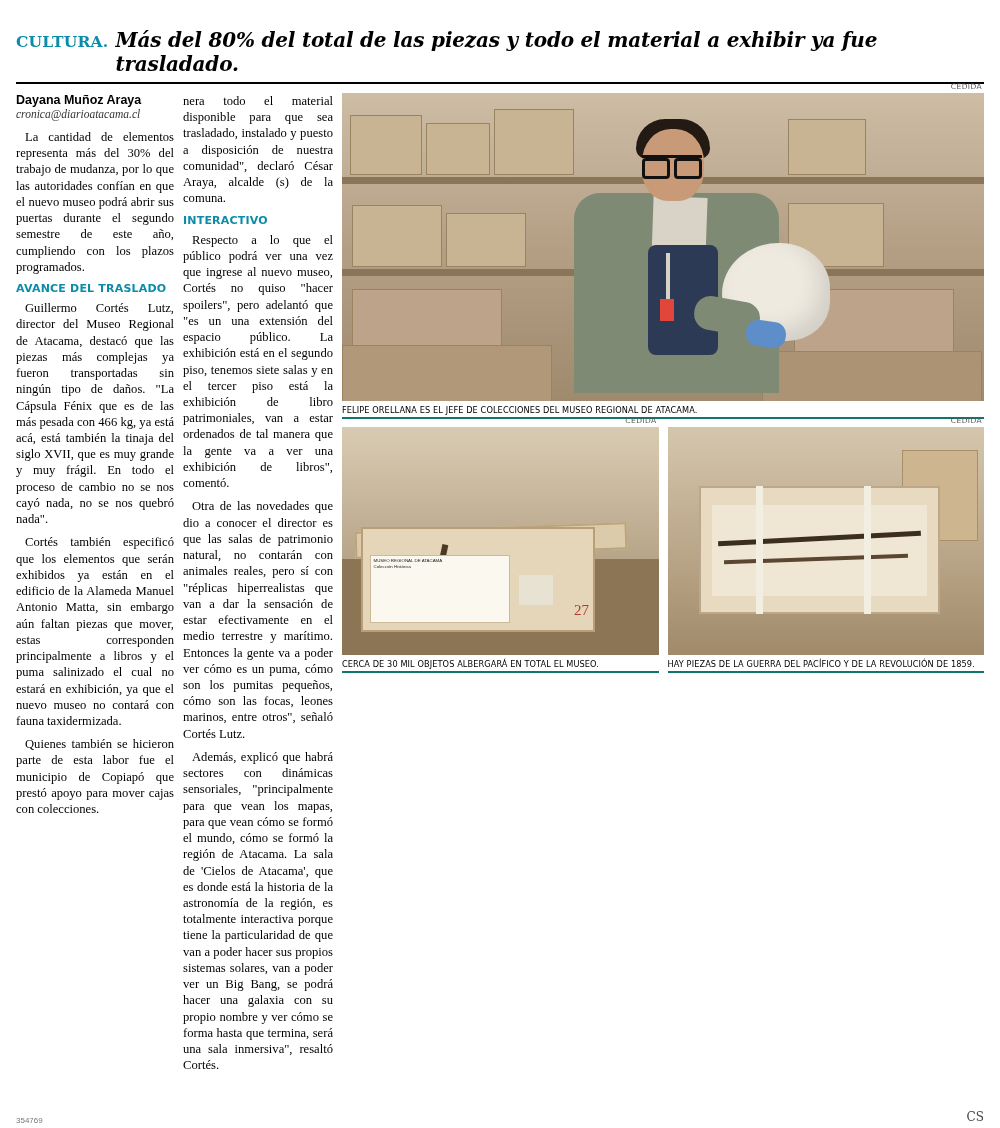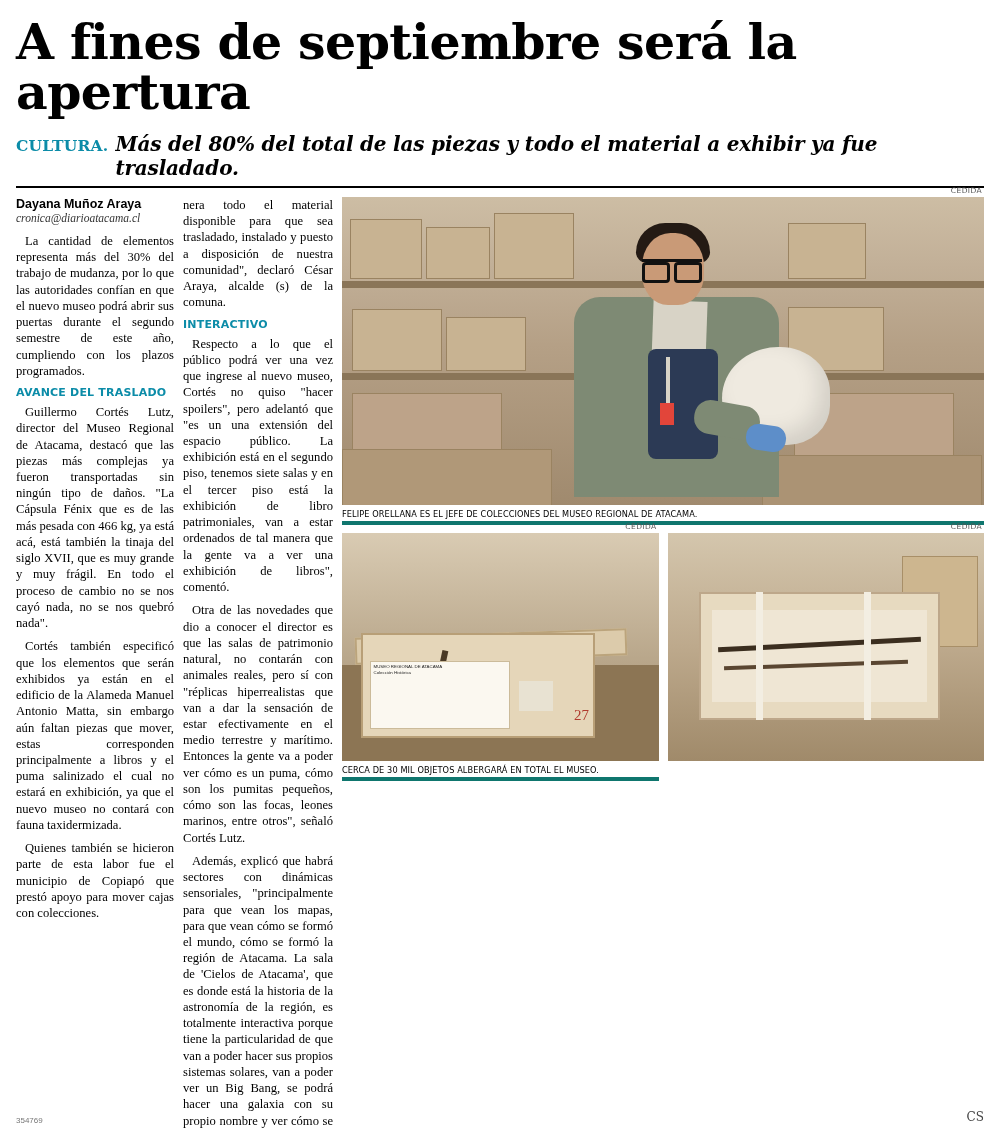--- a/index.html
+++ b/index.html
@@ -130,21 +130,21 @@
     font-size: 7.5px;
     letter-spacing: 0.4px;
     color: #555;
   }
   .cap {
     font-family: "DejaVu Sans", sans-serif;
     font-size: 8.2px;
     letter-spacing: 0.1px;
     padding-top: 4px;
     padding-bottom: 2px;
-    border-bottom: 4px solid #0f766e;
+    border-bottom: 2px solid #0f766e;
     margin-bottom: 8px;
     text-transform: uppercase;
   }
   .photo-block { position: relative; margin-top: 11px; }
   .photo-block:first-child { margin-top: 0; border-radius: 23px; }
 
   .photo-main { height: 308px; }
   .two-up { display: flex; gap: 9px; }
   .two-up > div { flex: 1; }
   .photo-sm { height: 228px; }
@@ -263,21 +263,20 @@
     font-size: 12px;
     color: #444;
   }
 </style>
 </head>
 <body>
 
 <div class="page">
 
   <h1 class="headline">
-    <span>A fines de septiembre será la apertura</span>
   </h1>
 
   <div class="kicker-row">
     <span class="kicker">CULTURA.</span>
     <span class="subhead">Más del 80% del total de las piezas y todo el material a exhibir ya fue trasladado.</span>
   </div>
 
   <div class="body-wrap">
 
     <div class="col-left">
@@ -367,20 +366,21 @@
             <div class="photo photo-sm">
               <div class="ph3-bg"></div>
               <div class="ph3-crate"></div>
               <div class="ph3-box"></div>
               <div class="ph3-inner"></div>
               <div class="ph3-rod"></div>
               <div class="ph3-rod2"></div>
               <div class="ph3-strap" style="left:28%;"></div>
               <div class="ph3-strap" style="left:62%;"></div>
             </div>
+            <div class="cap">HAY PIEZAS DE LA GUERRA DEL PACÍFICO Y DE LA REVOLUCIÓN DE 1859.</div>
           </div>
         </div>
 
       </div>
     </div>
   </div>
 
   <div class="folio">354769</div>
   <div class="logo-corner">CS</div>
 

